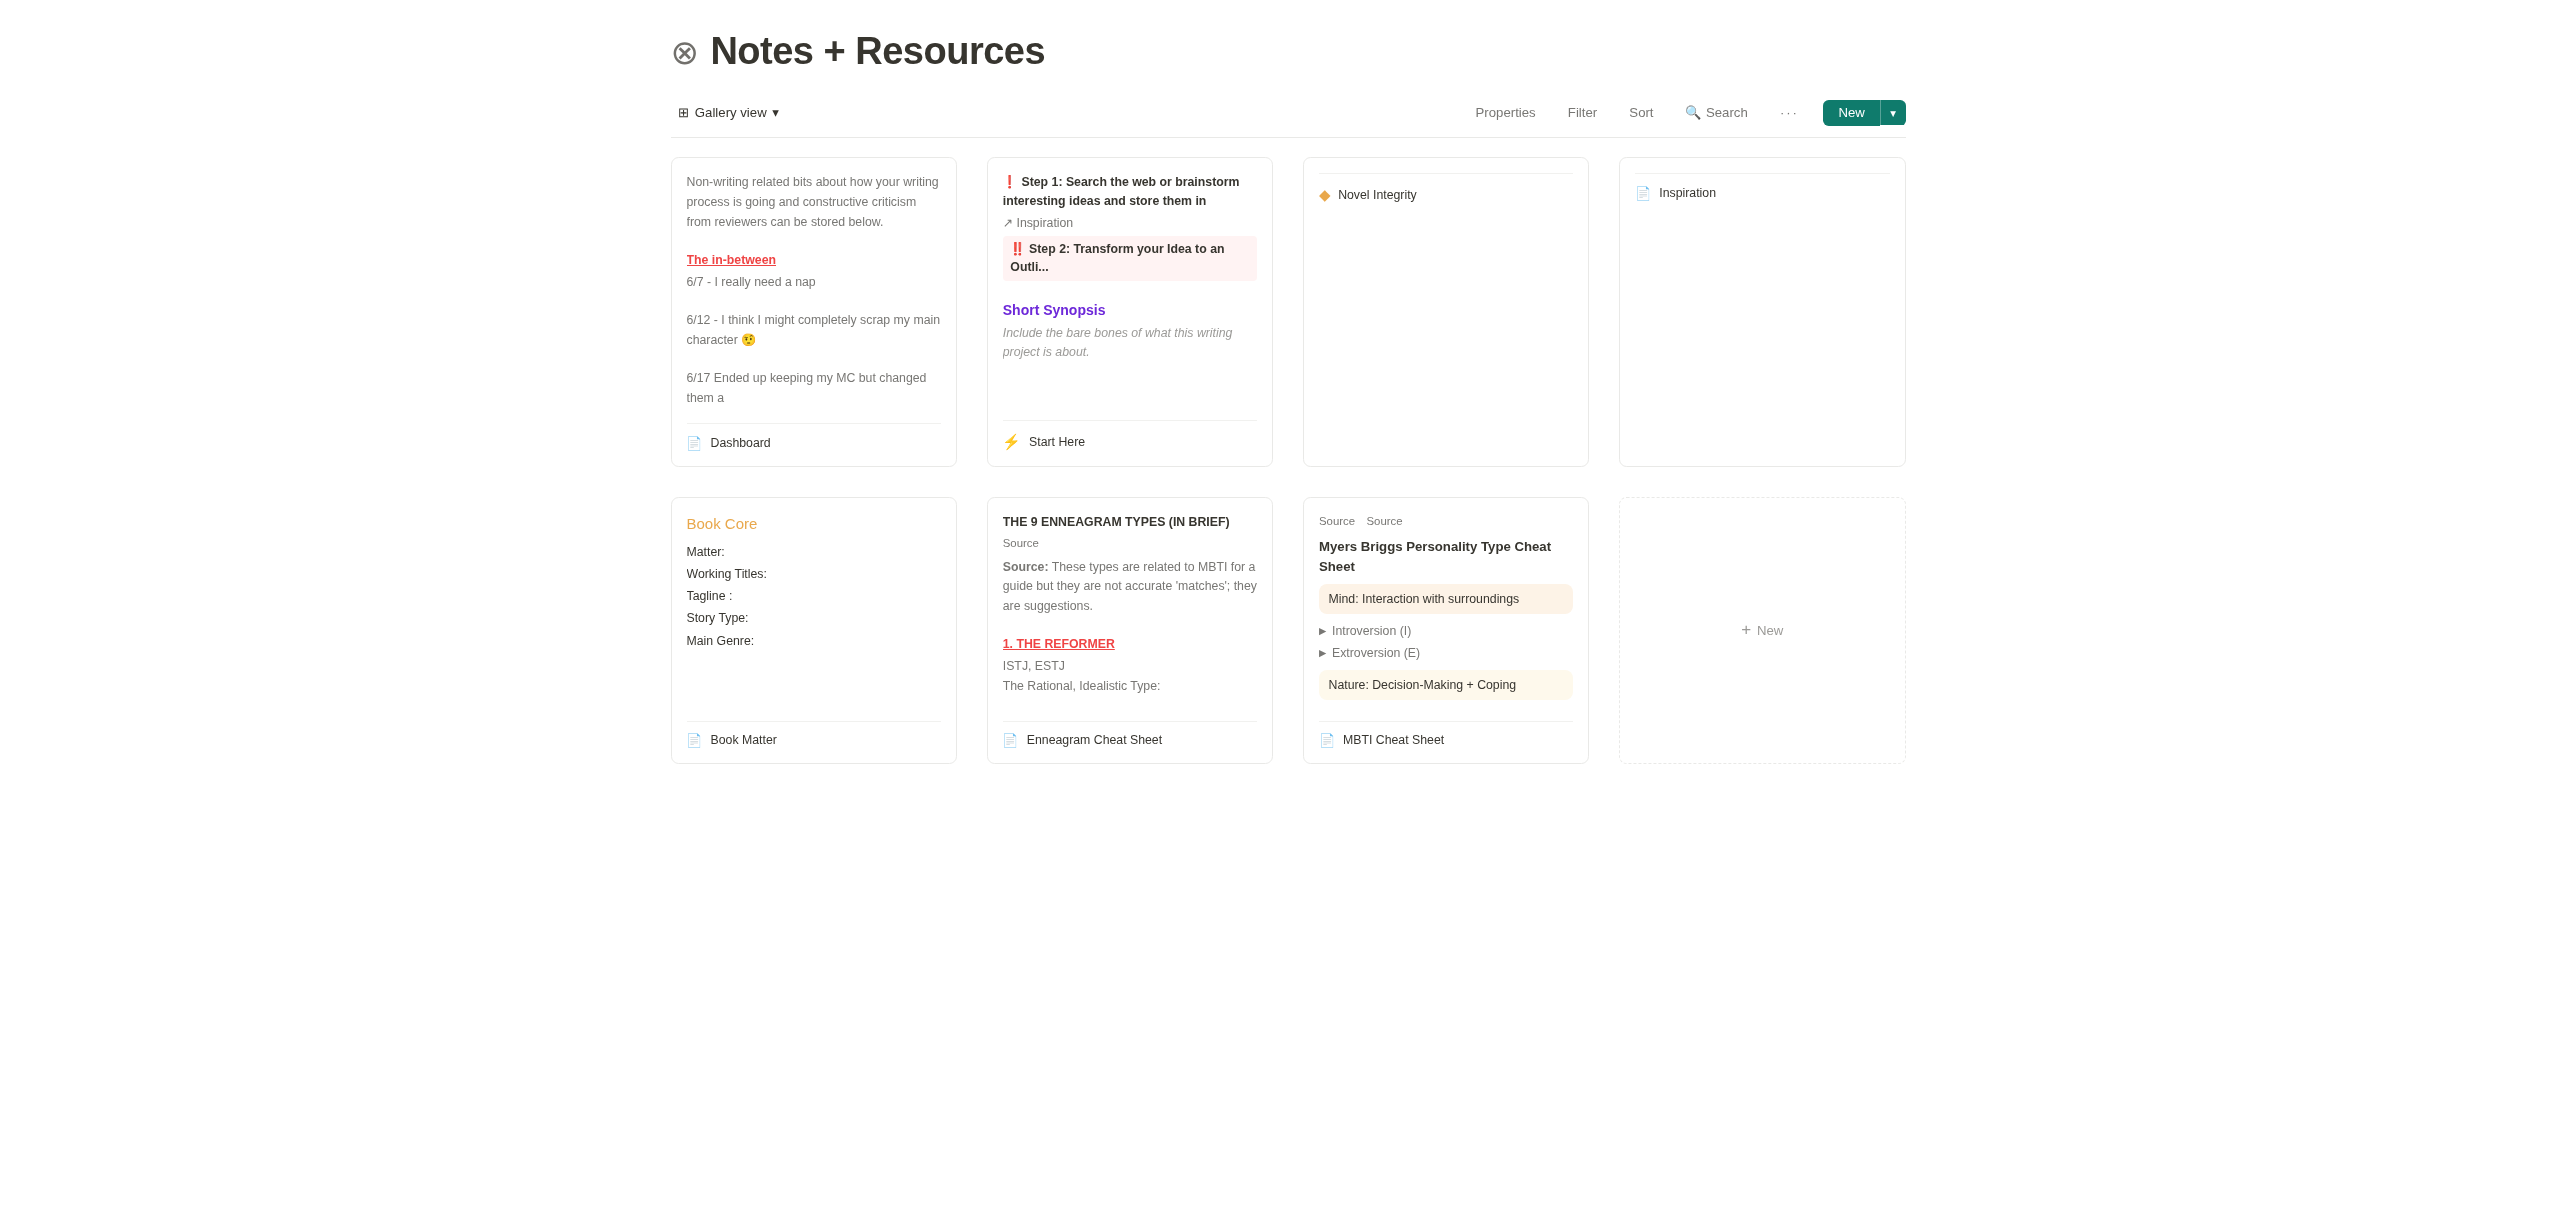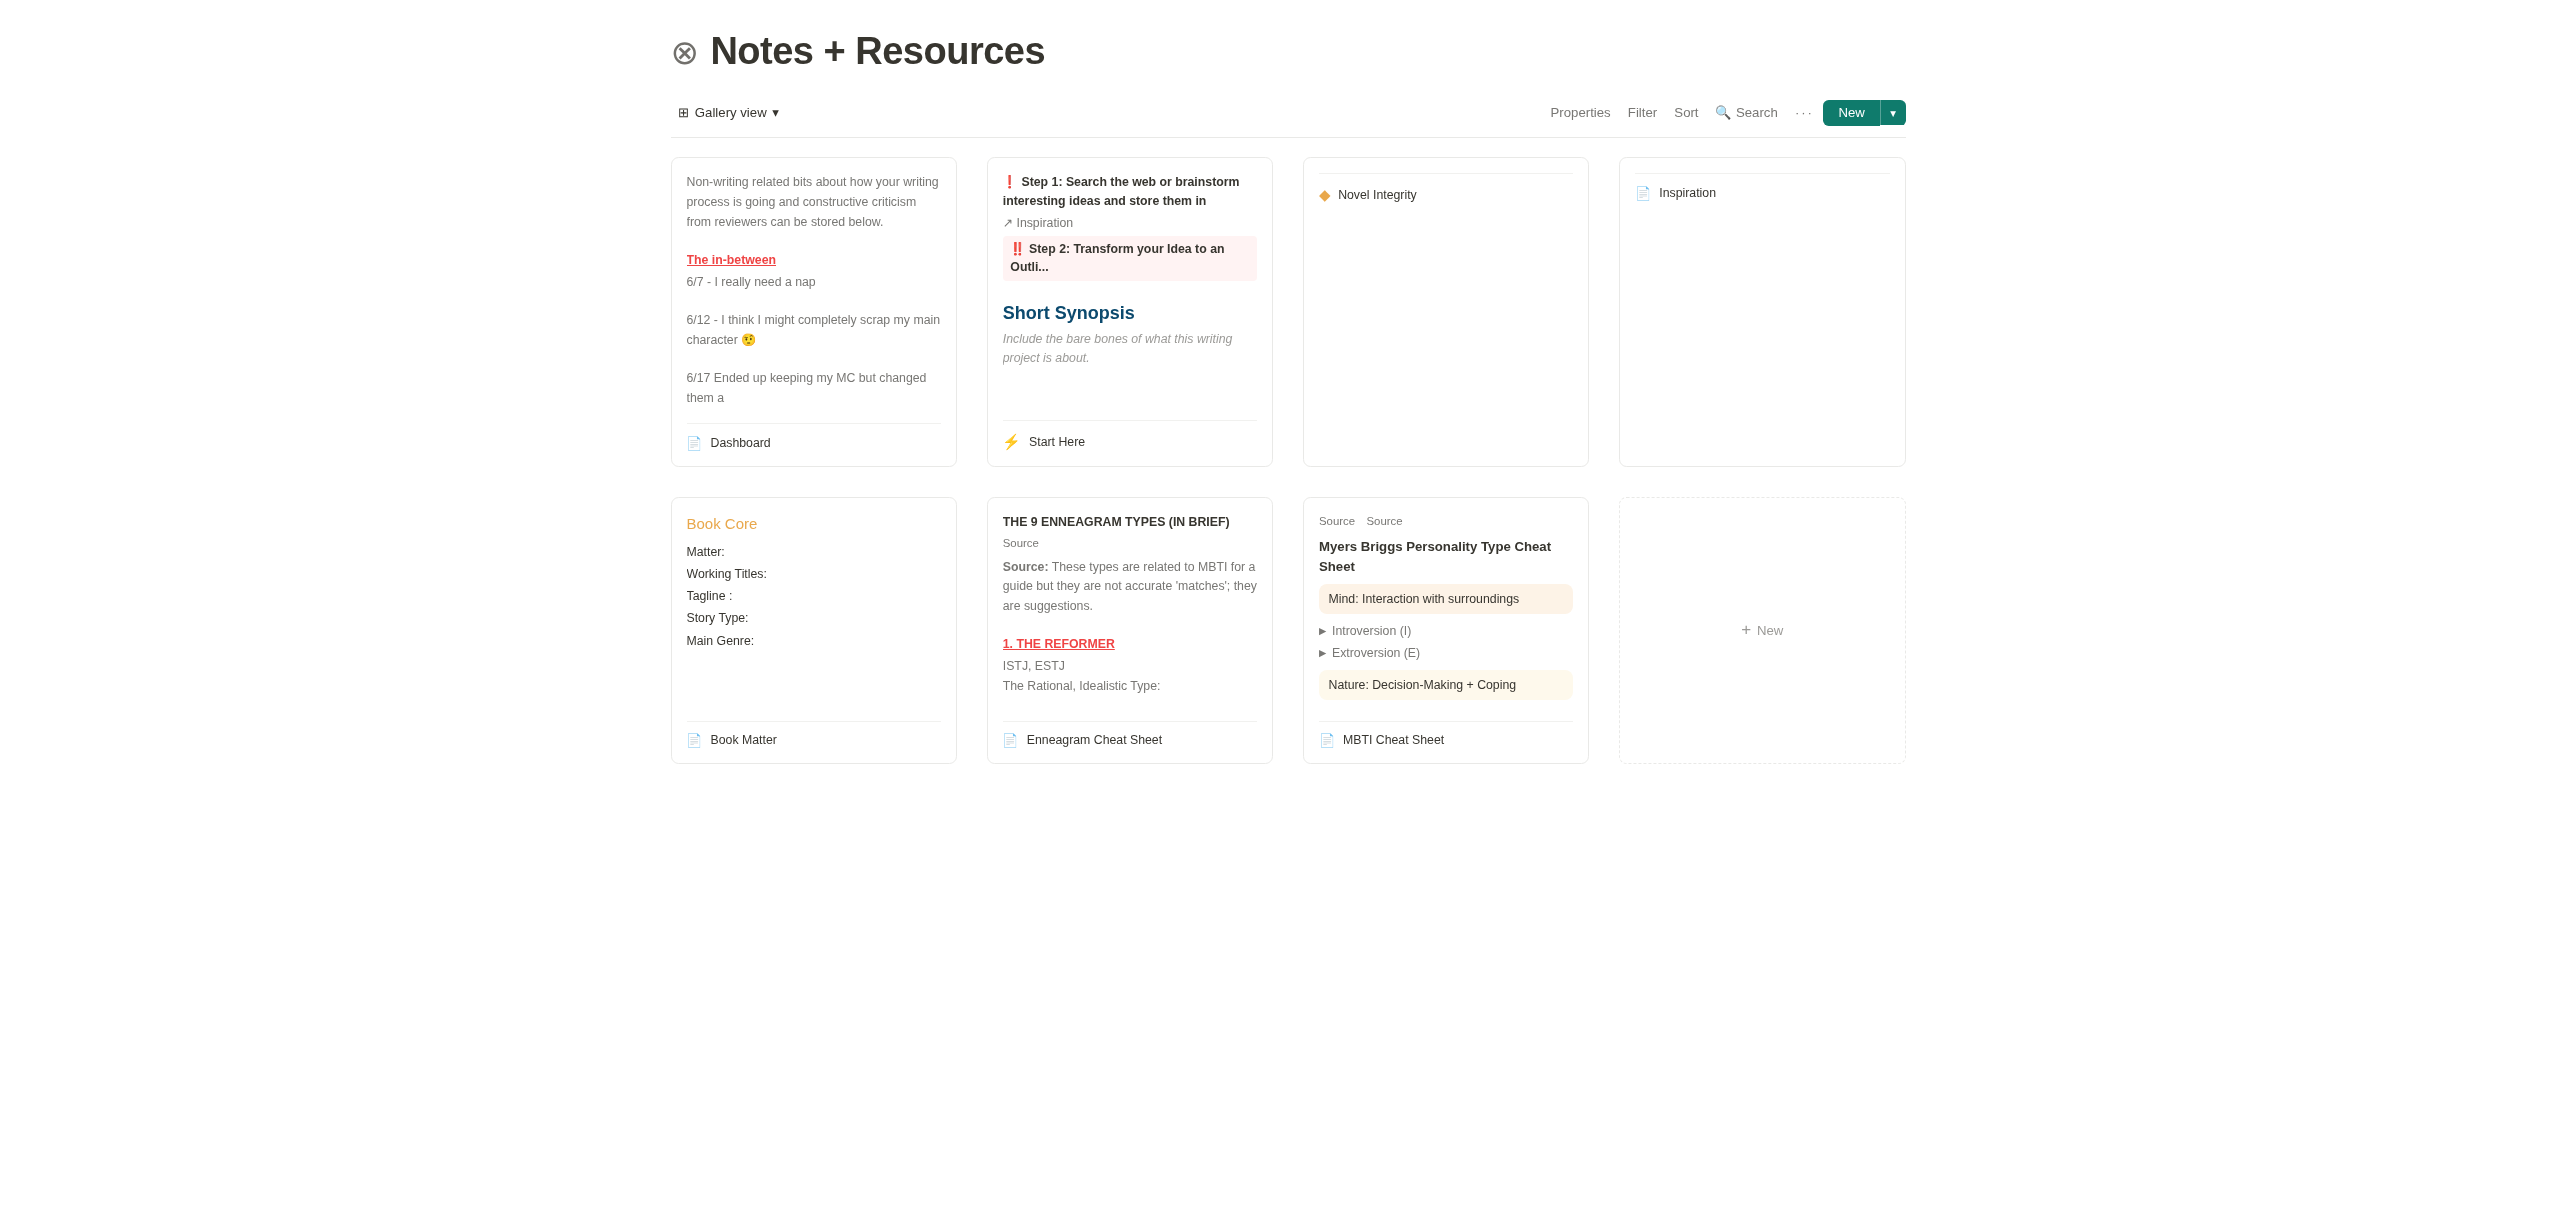--- a/index.html
+++ b/index.html
@@ -52,21 +52,21 @@
       border-radius: 3.8px;
       border: none;
       background: transparent;
       cursor: pointer;
       font-size: 13.2px;
       color: #37352f;
     }
     .toolbar-right {
       display: flex;
       align-items: center;
-      gap: 2px;
+      gap: 17px;
     }
     .toolbar-btn {
       background: transparent;
       border: none;
       cursor: pointer;
       font-size: 13.2px;
       color: #787774;
       padding: 3.8px 7.6px;
       border-radius: 3.8px;
       display: flex;
@@ -167,23 +167,23 @@
     .check-item {
       display: flex;
       align-items: center;
       gap: 5.7px;
       font-size: 12.3px;
       color: #787774;
       text-decoration: line-through;
       margin-bottom: 3.8px;
     }
     .synopsis-label {
-      font-size: 18px;
+      font-size: 14px;
       font-weight: 600;
-      color: #0c4a6e;
+      color: #6d28d9;
       margin-bottom: 3.8px;
     }
     .synopsis-text {
       font-size: 12.3px;
       color: #9b9a97;
       font-style: italic;
     }
     .diamond-icon { color: #e9a84c; font-size: 15px; }
     .bolt-icon { color: #f5c842; font-size: 15px; }
     .page-icon-sm { font-size: 13.2px; color: #787774; }

